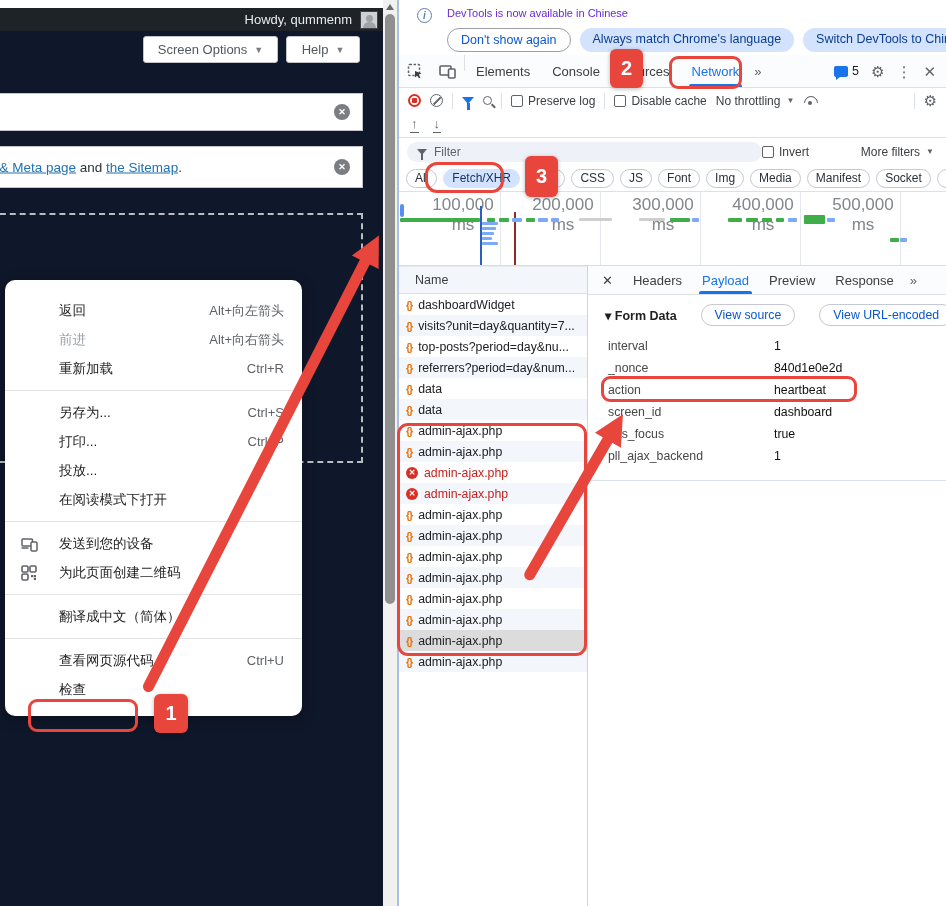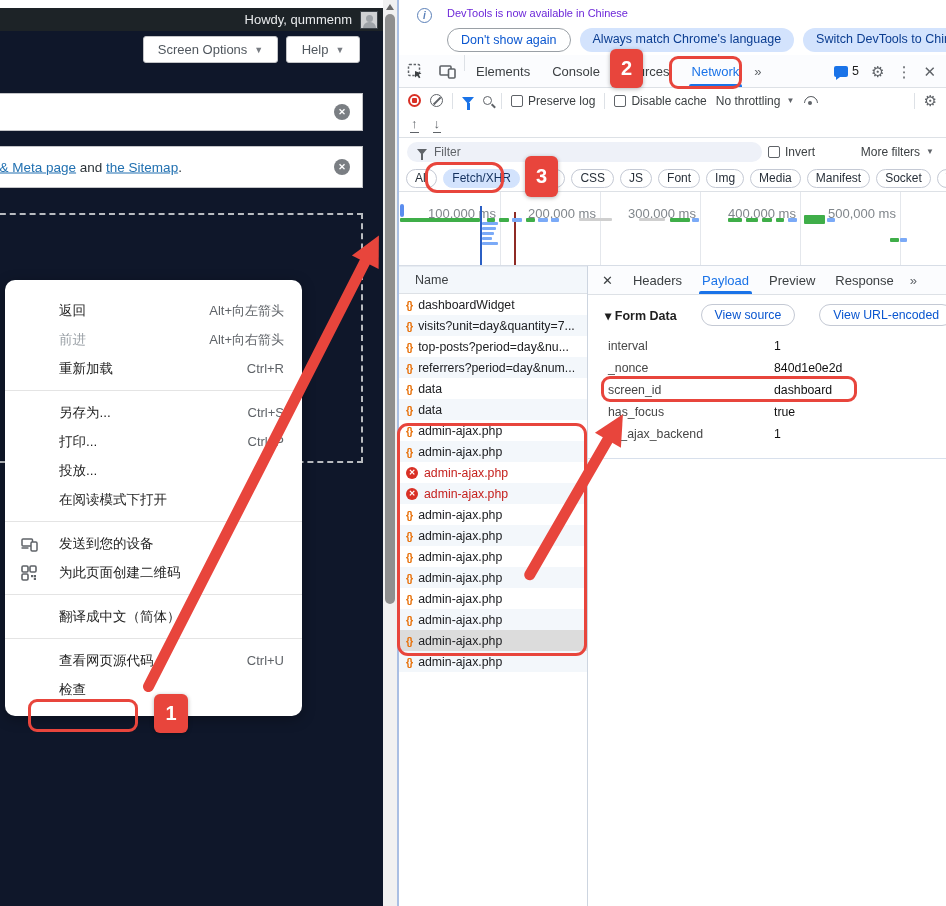--- a/index.html
+++ b/index.html
@@ -86,33 +86,33 @@
   .funnel{width:0;height:0;border-left:6px solid transparent;border-right:6px solid transparent;border-top:7px solid var(--blue);position:relative;}
   .funnel::after{content:"";position:absolute;left:-1.5px;top:-1px;width:3px;height:7px;background:var(--blue);}
   .mag{width:9px;height:9px;border:1.6px solid #5f6368;border-radius:50%;position:relative;}
   .mag::after{content:"";position:absolute;left:7px;top:8px;width:5px;height:1.8px;background:#5f6368;transform:rotate(45deg);}
   .harr{font-size:13px;color:#5f6368;border-bottom:1.6px solid #5f6368;line-height:1.1;padding:0 1px;}
   .wifi{position:relative;width:16px;height:12px;}
   .wifi::before{content:"";position:absolute;left:1px;top:1px;width:12px;height:12px;border:1.6px solid #5f6368;
     border-radius:50%;border-bottom-color:transparent;border-left-color:transparent;transform:rotate(-45deg);}
   .wifi::after{content:"";position:absolute;left:5px;top:6px;width:4px;height:4px;background:#5f6368;border-radius:50%;}
 
-  .filterrow{height:27px;display:flex;align-items:center;gap:6px;padding:0 8px;}
+  .filterrow{height:27px;display:flex;align-items:center;gap:0;padding:0 8px;}
   .filterbox{flex:0 0 355px;height:20px;background:#eef1f8;border-radius:11px;display:flex;align-items:center;gap:7px;padding:0 10px;color:#5f6368;}
   .funnel-g{width:0;height:0;border-left:5px solid transparent;border-right:5px solid transparent;border-top:6px solid #5f6368;position:relative;}
   .funnel-g::after{content:"";position:absolute;left:-1px;top:-1px;width:2px;height:6px;background:#5f6368;}
   .morefilters{margin-left:auto;display:flex;align-items:center;gap:6px;color:#3c4043;padding-right:4px;}
 
   .chiprow{height:27px;display:flex;align-items:center;gap:6px;padding:0 7px;border-bottom:1px solid var(--line);}
   .chip{height:19px;display:flex;align-items:center;padding:0 8px;border:1px solid #c4c9d4;border-radius:11px;color:#28303a;background:#fff;}
   .chip.selected{background:var(--chipbg);border-color:var(--chipbg);color:#13305e;}
 
   .overview{height:74px;position:relative;border-bottom:1px solid #d7dde6;overflow:hidden;}
   .grid{position:absolute;top:0;bottom:0;width:1px;background:#e4e7ec;}
-  .tick{position:absolute;top:14px;width:70px;text-align:left;font-size:13px;color:#80868b;}
+  .tick{position:absolute;top:3px;width:70px;text-align:center;font-size:17px;color:#80868b;}
   .tick:nth-of-type(1){left:29px;} .tick:nth-of-type(2){left:129px;} .tick:nth-of-type(3){left:229px;}
   .tick:nth-of-type(4){left:329px;} .tick:nth-of-type(5){left:429px;}
   .obar{position:absolute;height:4px;border-radius:1px;}
   .ov-handle{position:absolute;left:1px;top:12px;width:4px;height:13px;background:#5b8def;border-radius:2px;}
   .vline-b{position:absolute;left:81px;top:14px;bottom:0;width:2px;background:#2b5fc4;}
   .vline-r{position:absolute;left:115px;top:20px;bottom:0;width:2px;background:#8f2b25;}
 
   .mainsplit{flex:1;display:flex;min-height:0;}
   .namecol{width:189px;border-right:1px solid #cdd5e0;display:flex;flex-direction:column;}
   .colhead{height:28px;background:#f3f7fb;border-bottom:1px solid var(--line);border-top:1px solid #e6ebf2;
@@ -606,20 +606,24 @@
 
         <div class="fieldrow">
               <span class="k">interval</span>
               <span class="v">1</span>
             </div>
             <div class="fieldrow">
               <span class="k">_nonce</span>
               <span class="v">840d1e0e2d</span>
             </div>
             <div class="fieldrow">
+              <span class="k">action</span>
+              <span class="v">heartbeat</span>
+            </div>
+            <div class="fieldrow">
               <span class="k">screen_id</span>
               <span class="v">dashboard</span>
             </div>
             <div class="fieldrow">
               <span class="k">has_focus</span>
               <span class="v">true</span>
             </div>
             <div class="fieldrow">
               <span class="k">pll_ajax_backend</span>
               <span class="v">1</span>

